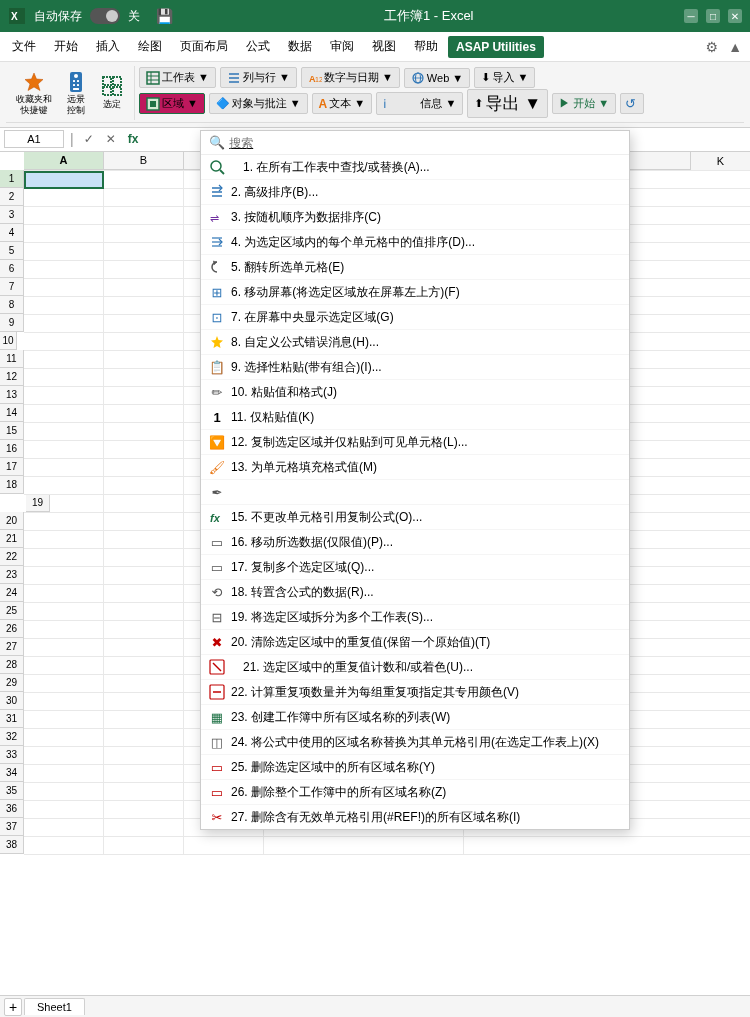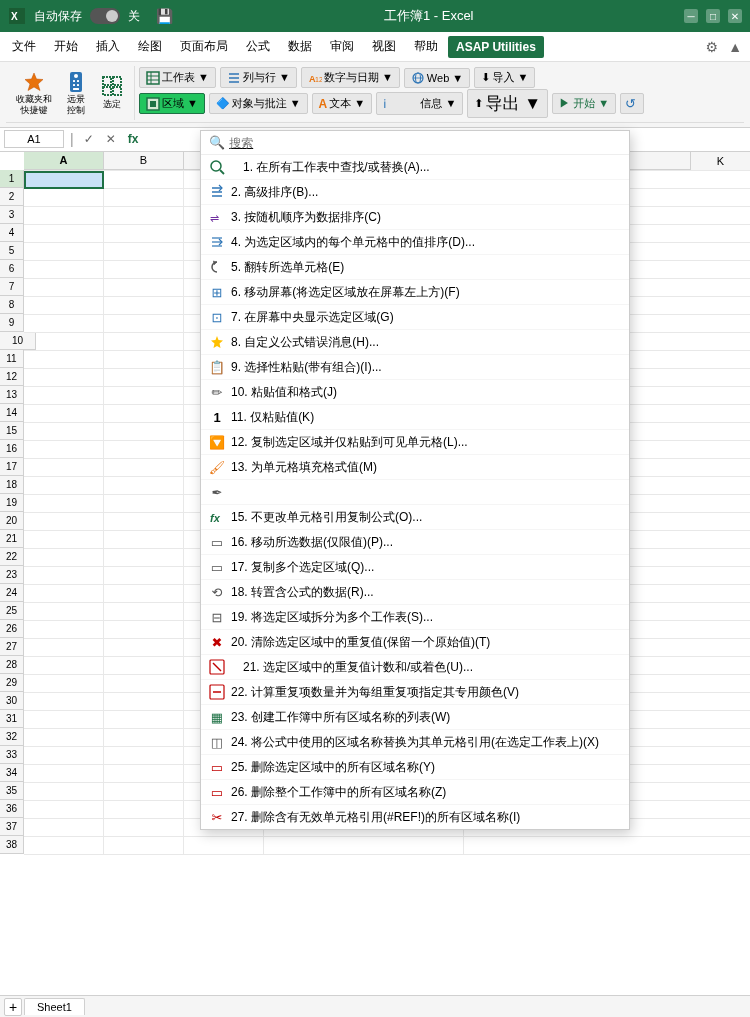--- a/index.html
+++ b/index.html
@@ -35,21 +35,21 @@
     }
     .menu-item.active { background: #1e7145; color: #fff; }
 
     
     #ribbon {
       background: #f5f5f5;
       border-bottom: 1px solid #d0d0d0;
       padding: 4px 6px;
     }
     .toolbar-btn { display: flex; align-items: center; gap: 2px; padding: 2px 6px; background: #e8e8e8; border: 1px solid #ccc; border-radius: 2px; cursor: pointer; font-size: 12px; white-space: nowrap; }
-    .toolbar-btn.active-btn { background: #22c55e; border-color: #1e7145; }
+    .toolbar-btn.active-btn { background: #be185d; border-color: #1e7145; }
 
     
     #formula-bar {
       display: flex;
       align-items: center;
       height: 24px;
       background: #fff;
       border-bottom: 1px solid #d0d0d0;
       padding: 0 4px;
       gap: 4px;
@@ -254,30 +254,30 @@
       <div id="row-headers-inner">
           <div style="height: 18px; width: 24px; text-align: center; font-size: 10px; border-bottom: 1px solid rgb(208, 208, 208); border-right: 1px solid rgb(208, 208, 208); display: flex; align-items: center; justify-content: center; background: rgb(212, 232, 212); color: rgb(0, 0, 0);">1</div>
           <div style="height: 18px; width: 24px; text-align: center; font-size: 10px; border-bottom: 1px solid rgb(208, 208, 208); border-right: 1px solid rgb(208, 208, 208); display: flex; align-items: center; justify-content: center; background: rgb(245, 245, 245); color: rgb(0, 0, 0);">2</div>
           <div style="height: 18px; width: 24px; text-align: center; font-size: 10px; border-bottom: 1px solid rgb(208, 208, 208); border-right: 1px solid rgb(208, 208, 208); display: flex; align-items: center; justify-content: center; background: rgb(245, 245, 245); color: rgb(0, 0, 0);">3</div>
           <div style="height: 18px; width: 24px; text-align: center; font-size: 10px; border-bottom: 1px solid rgb(208, 208, 208); border-right: 1px solid rgb(208, 208, 208); display: flex; align-items: center; justify-content: center; background: rgb(245, 245, 245); color: rgb(0, 0, 0);">4</div>
           <div style="height: 18px; width: 24px; text-align: center; font-size: 10px; border-bottom: 1px solid rgb(208, 208, 208); border-right: 1px solid rgb(208, 208, 208); display: flex; align-items: center; justify-content: center; background: rgb(245, 245, 245); color: rgb(0, 0, 0);">5</div>
           <div style="height: 18px; width: 24px; text-align: center; font-size: 10px; border-bottom: 1px solid rgb(208, 208, 208); border-right: 1px solid rgb(208, 208, 208); display: flex; align-items: center; justify-content: center; background: rgb(245, 245, 245); color: rgb(0, 0, 0);">6</div>
           <div style="height: 18px; width: 24px; text-align: center; font-size: 10px; border-bottom: 1px solid rgb(208, 208, 208); border-right: 1px solid rgb(208, 208, 208); display: flex; align-items: center; justify-content: center; background: rgb(245, 245, 245); color: rgb(0, 0, 0);">7</div>
           <div style="height: 18px; width: 24px; text-align: center; font-size: 10px; border-bottom: 1px solid rgb(208, 208, 208); border-right: 1px solid rgb(208, 208, 208); display: flex; align-items: center; justify-content: center; background: rgb(245, 245, 245); color: rgb(0, 0, 0);">8</div>
           <div style="height: 18px; width: 24px; text-align: center; font-size: 10px; border-bottom: 1px solid rgb(208, 208, 208); border-right: 1px solid rgb(208, 208, 208); display: flex; align-items: center; justify-content: center; background: rgb(245, 245, 245); color: rgb(0, 0, 0);">9</div>
-          <div style="height: 18px; width: 36px; text-align: center; font-size: 10px; border-bottom: 1px solid rgb(208, 208, 208); border-right: 1px solid rgb(208, 208, 208); display: flex; align-items: center; justify-content: center; background: rgb(245, 245, 245); color: rgb(0, 0, 0);">10</div>
+          <div style="height: 18px; width: 17px; text-align: center; font-size: 10px; border-bottom: 1px solid rgb(208, 208, 208); border-right: 1px solid rgb(208, 208, 208); display: flex; align-items: center; justify-content: center; background: rgb(245, 245, 245); color: rgb(0, 0, 0);">10</div>
           <div style="height: 18px; width: 24px; text-align: center; font-size: 10px; border-bottom: 1px solid rgb(208, 208, 208); border-right: 1px solid rgb(208, 208, 208); display: flex; align-items: center; justify-content: center; background: rgb(245, 245, 245); color: rgb(0, 0, 0);">11</div>
           <div style="height: 18px; width: 24px; text-align: center; font-size: 10px; border-bottom: 1px solid rgb(208, 208, 208); border-right: 1px solid rgb(208, 208, 208); display: flex; align-items: center; justify-content: center; background: rgb(245, 245, 245); color: rgb(0, 0, 0);">12</div>
           <div style="height: 18px; width: 24px; text-align: center; font-size: 10px; border-bottom: 1px solid rgb(208, 208, 208); border-right: 1px solid rgb(208, 208, 208); display: flex; align-items: center; justify-content: center; background: rgb(245, 245, 245); color: rgb(0, 0, 0);">13</div>
           <div style="height: 18px; width: 24px; text-align: center; font-size: 10px; border-bottom: 1px solid rgb(208, 208, 208); border-right: 1px solid rgb(208, 208, 208); display: flex; align-items: center; justify-content: center; background: rgb(245, 245, 245); color: rgb(0, 0, 0);">14</div>
           <div style="height: 18px; width: 24px; text-align: center; font-size: 10px; border-bottom: 1px solid rgb(208, 208, 208); border-right: 1px solid rgb(208, 208, 208); display: flex; align-items: center; justify-content: center; background: rgb(245, 245, 245); color: rgb(0, 0, 0);">15</div>
           <div style="height: 18px; width: 24px; text-align: center; font-size: 10px; border-bottom: 1px solid rgb(208, 208, 208); border-right: 1px solid rgb(208, 208, 208); display: flex; align-items: center; justify-content: center; background: rgb(245, 245, 245); color: rgb(0, 0, 0);">16</div>
           <div style="height: 18px; width: 24px; text-align: center; font-size: 10px; border-bottom: 1px solid rgb(208, 208, 208); border-right: 1px solid rgb(208, 208, 208); display: flex; align-items: center; justify-content: center; background: rgb(245, 245, 245); color: rgb(0, 0, 0);">17</div>
           <div style="height: 18px; width: 24px; text-align: center; font-size: 10px; border-bottom: 1px solid rgb(208, 208, 208); border-right: 1px solid rgb(208, 208, 208); display: flex; align-items: center; justify-content: center; background: rgb(245, 245, 245); color: rgb(0, 0, 0);">18</div>
-          <div style="height: 18px; width: 24px; text-align: center; font-size: 10px; border-bottom: 1px solid rgb(208, 208, 208); border-right: 1px solid rgb(208, 208, 208); display: flex; align-items: center; justify-content: center; background: rgb(245, 245, 245); color: rgb(0, 0, 0);">19</div>
+          <div style="height: 18px; width: 24px; text-align: center; font-size: 10px; border-bottom: 1px solid rgb(208, 208, 208); border-right: 1px solid rgb(208, 208, 208); display: flex; align-items: center; justify-content: center; background: rgb(245, 245, 245); color: rgb(0, 0, 0); margin-left: 26px;">19</div>
           <div style="height: 18px; width: 24px; text-align: center; font-size: 10px; border-bottom: 1px solid rgb(208, 208, 208); border-right: 1px solid rgb(208, 208, 208); display: flex; align-items: center; justify-content: center; background: rgb(245, 245, 245); color: rgb(0, 0, 0);">20</div>
           <div style="height: 18px; width: 24px; text-align: center; font-size: 10px; border-bottom: 1px solid rgb(208, 208, 208); border-right: 1px solid rgb(208, 208, 208); display: flex; align-items: center; justify-content: center; background: rgb(245, 245, 245); color: rgb(0, 0, 0);">21</div>
           <div style="height: 18px; width: 24px; text-align: center; font-size: 10px; border-bottom: 1px solid rgb(208, 208, 208); border-right: 1px solid rgb(208, 208, 208); display: flex; align-items: center; justify-content: center; background: rgb(245, 245, 245); color: rgb(0, 0, 0);">22</div>
           <div style="height: 18px; width: 24px; text-align: center; font-size: 10px; border-bottom: 1px solid rgb(208, 208, 208); border-right: 1px solid rgb(208, 208, 208); display: flex; align-items: center; justify-content: center; background: rgb(245, 245, 245); color: rgb(0, 0, 0);">23</div>
           <div style="height: 18px; width: 24px; text-align: center; font-size: 10px; border-bottom: 1px solid rgb(208, 208, 208); border-right: 1px solid rgb(208, 208, 208); display: flex; align-items: center; justify-content: center; background: rgb(245, 245, 245); color: rgb(0, 0, 0);">24</div>
           <div style="height: 18px; width: 24px; text-align: center; font-size: 10px; border-bottom: 1px solid rgb(208, 208, 208); border-right: 1px solid rgb(208, 208, 208); display: flex; align-items: center; justify-content: center; background: rgb(245, 245, 245); color: rgb(0, 0, 0);">25</div>
           <div style="height: 18px; width: 24px; text-align: center; font-size: 10px; border-bottom: 1px solid rgb(208, 208, 208); border-right: 1px solid rgb(208, 208, 208); display: flex; align-items: center; justify-content: center; background: rgb(245, 245, 245); color: rgb(0, 0, 0);">26</div>
           <div style="height: 18px; width: 24px; text-align: center; font-size: 10px; border-bottom: 1px solid rgb(208, 208, 208); border-right: 1px solid rgb(208, 208, 208); display: flex; align-items: center; justify-content: center; background: rgb(245, 245, 245); color: rgb(0, 0, 0);">27</div>
           <div style="height: 18px; width: 24px; text-align: center; font-size: 10px; border-bottom: 1px solid rgb(208, 208, 208); border-right: 1px solid rgb(208, 208, 208); display: flex; align-items: center; justify-content: center; background: rgb(245, 245, 245); color: rgb(0, 0, 0);">28</div>
           <div style="height: 18px; width: 24px; text-align: center; font-size: 10px; border-bottom: 1px solid rgb(208, 208, 208); border-right: 1px solid rgb(208, 208, 208); display: flex; align-items: center; justify-content: center; background: rgb(245, 245, 245); color: rgb(0, 0, 0);">29</div>

